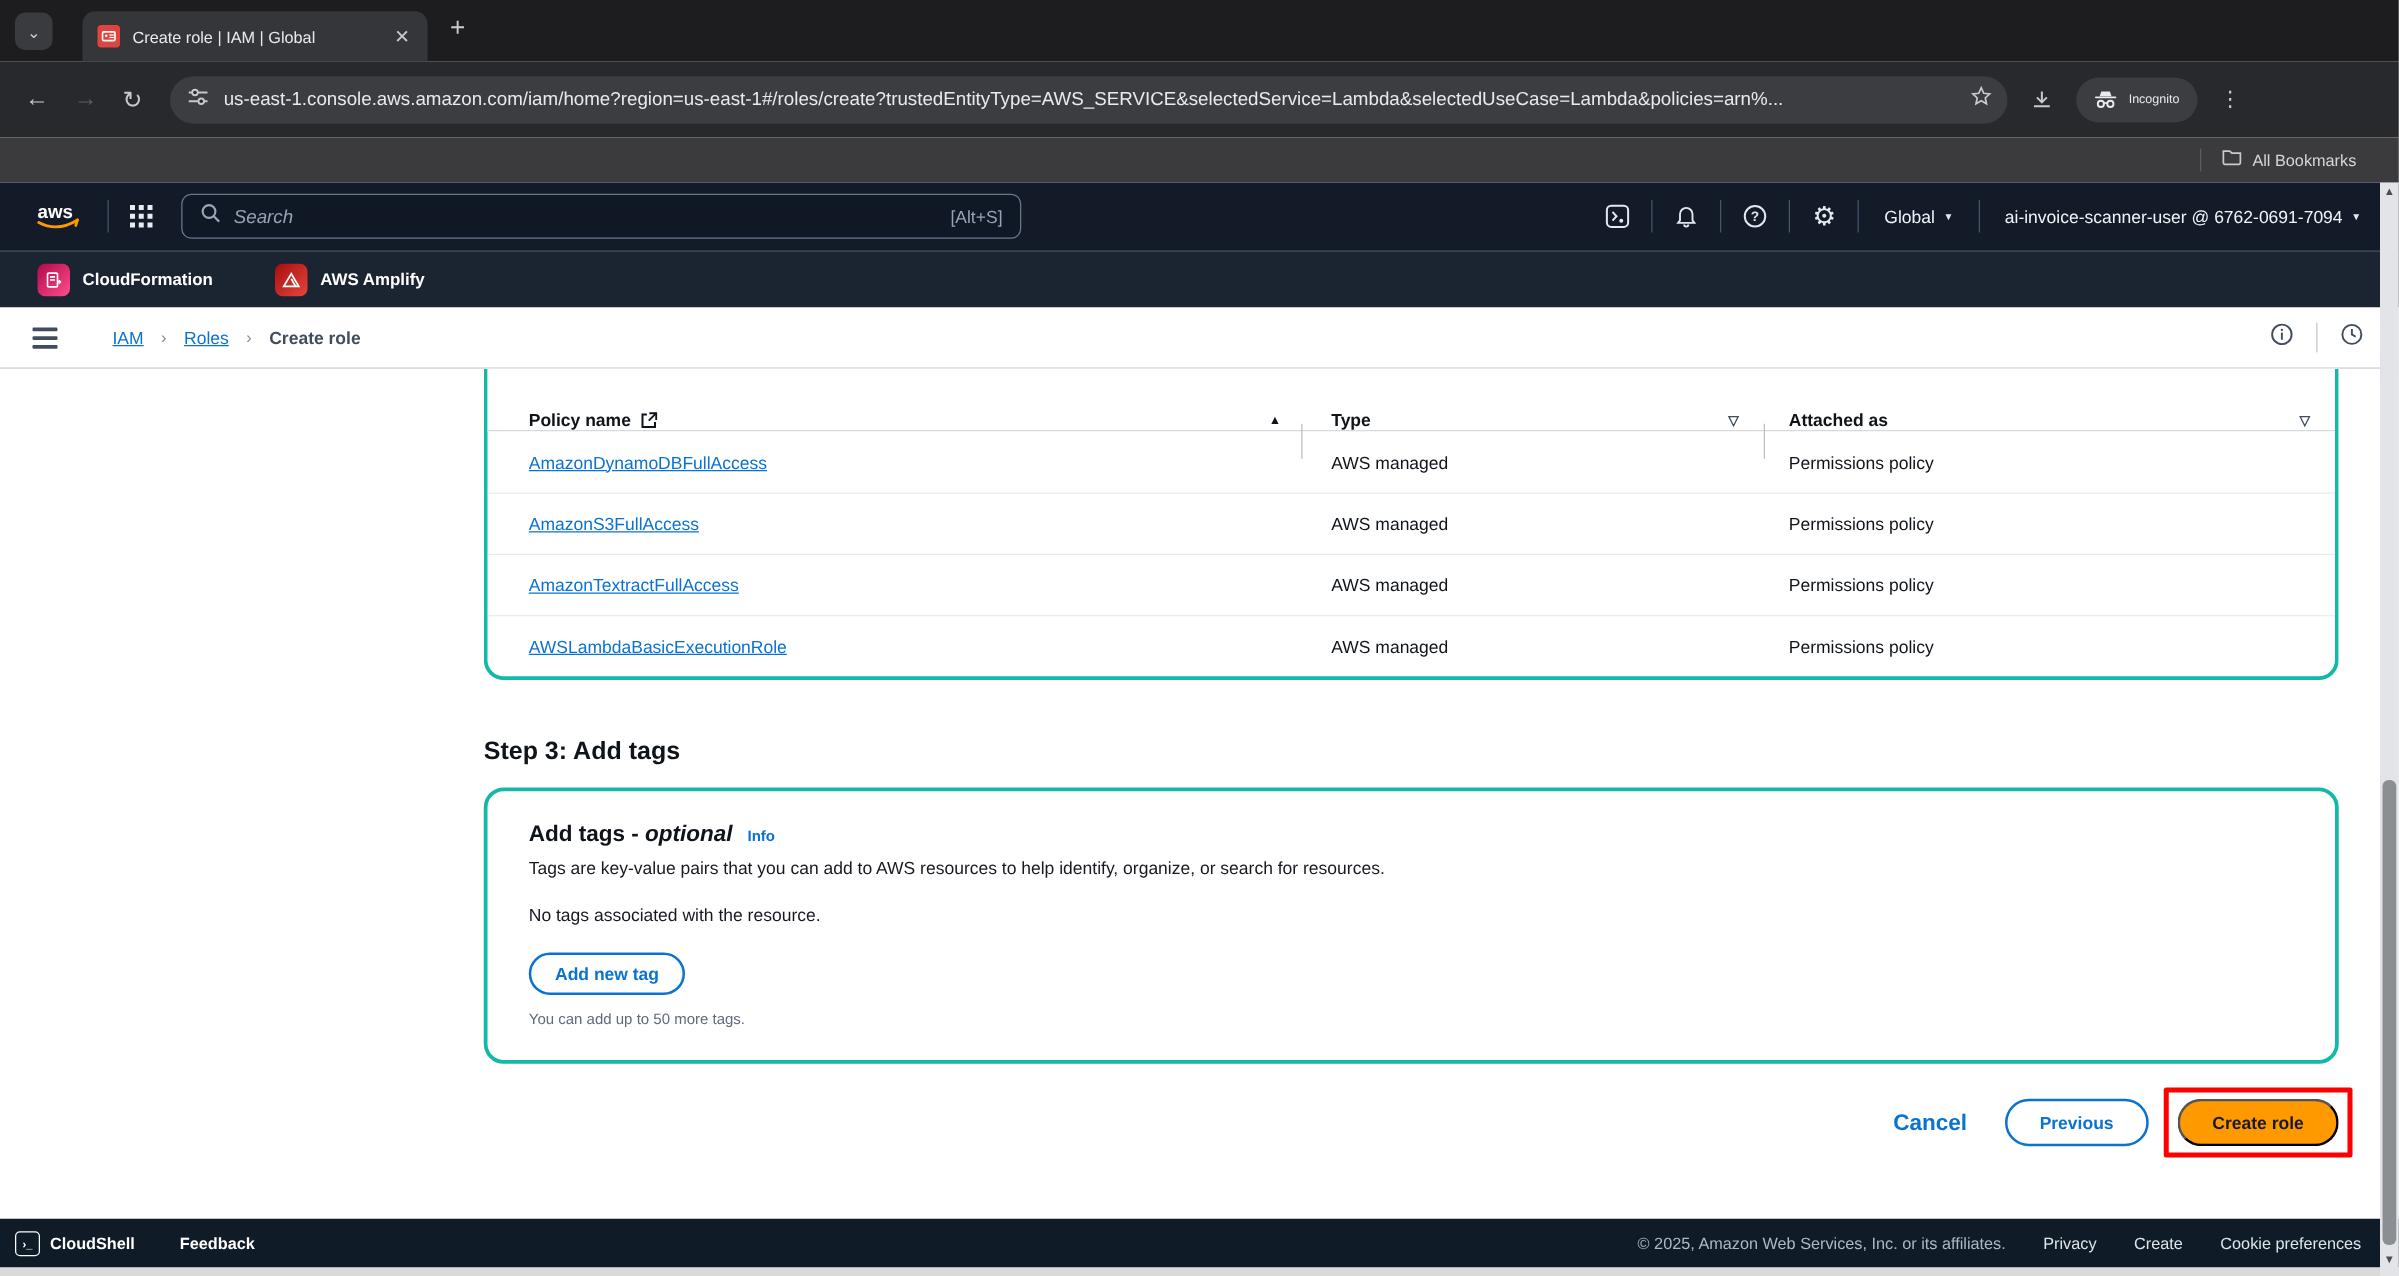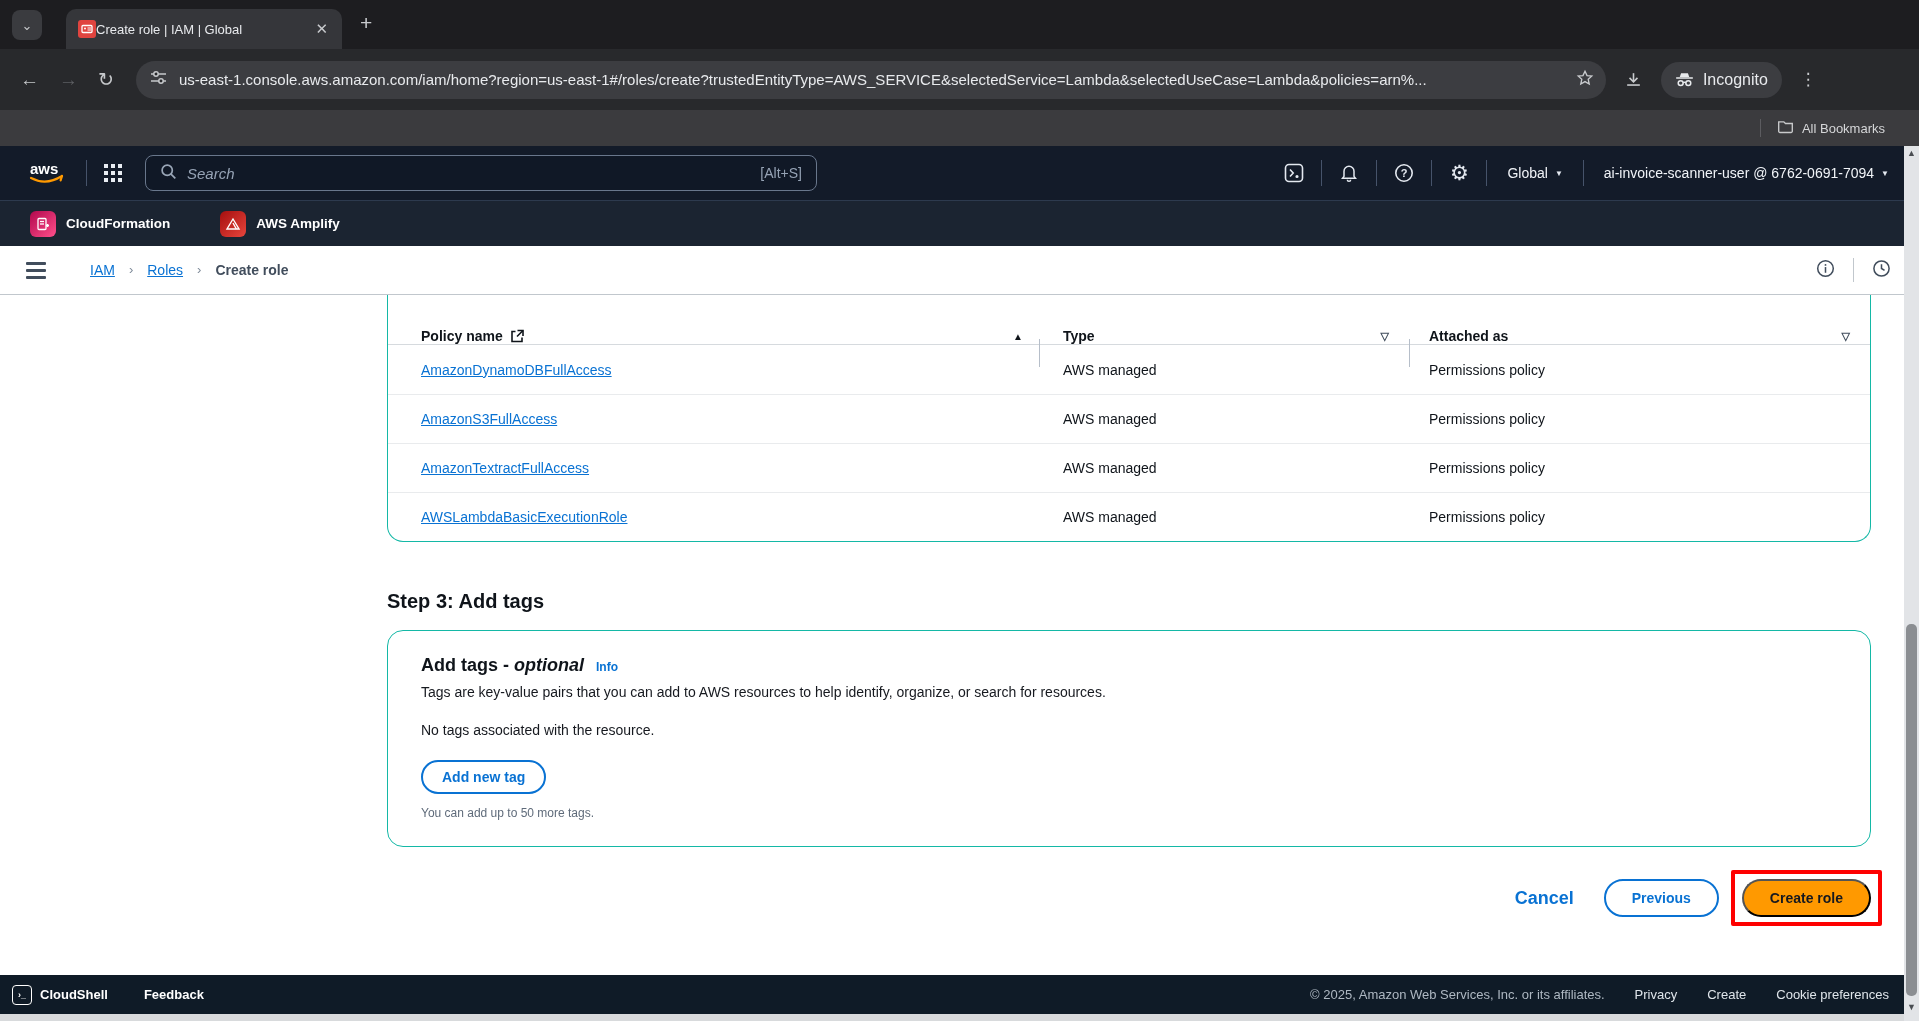--- a/index.html
+++ b/index.html
@@ -8,32 +8,32 @@
   .band{position:absolute;left:0;width:1919px;}
 
   
   .tabbar{top:0;height:49px;background:#1d1d20;display:flex;align-items:flex-end;}
   .tab-search-btn{width:30px;height:30px;border-radius:8px;background:#3a3b3f;color:#c8cacd;
     display:flex;align-items:center;justify-content:center;font-size:13px;margin:0 0 9px 12px;}
   .tab{margin-left:24px;width:276px;height:40px;background:#35363a;border-radius:10px 10px 0 0;
     display:flex;align-items:center;padding:0 10px 0 12px;color:#e8eaed;font-size:13px;}
   .favicon{width:18px;height:18px;border-radius:3px;background:#e0443f;display:flex;
     align-items:center;justify-content:center;flex:0 0 18px;}
-  .tab-title{flex:1;white-space:nowrap;overflow:hidden;}
+  .tab-title{margin-left:10px;flex:1;white-space:nowrap;overflow:hidden;}
   .tab-close{color:#c8cacd;font-size:15px;padding:2px 4px;}
   .newtab{color:#c8cacd;font-size:21px;margin:0 0 14px 18px;}
 
   .toolbar{top:49px;height:61px;background:#28292c;display:flex;align-items:center;}
   .navbtn{font-size:19px;color:#c6c8cb;margin-left:20px;}
   .navbtn.fwd{color:#5d5f63;}
   .urlpill{margin-left:22px;width:1470px;height:38px;background:#3c3d41;border-radius:19px;
     display:flex;align-items:center;padding:0 12px 0 14px;}
   .url-text{color:#e8eaed;font-size:15px;margin-left:12px;white-space:nowrap;overflow:hidden;flex:1;}
   .chip{height:36px;border-radius:18px;background:#3c3d41;display:flex;align-items:center;
-    padding:0 14px;color:#e8eaed;font-size:16px;margin-left:18px;}
+    padding:0 14px;color:#e8eaed;font-size:10px;margin-left:18px;}
   .icon-btn{margin-left:18px;display:flex;align-items:center;}
 
   .bookmarksbar{top:110px;height:36px;background:#3b3b3e;display:flex;align-items:center;
     justify-content:flex-end;padding-right:34px;}
   .bm-divider{width:1px;height:18px;background:#5c5c60;margin-right:16px;}
   .allbm{color:#d5d6d8;font-size:13px;margin-left:8px;display:flex;align-items:center;}
 
   
   .awsheader{top:146px;height:55px;background:#131b29;display:flex;align-items:center;
     border-bottom:1px solid #2c3start;}
@@ -58,21 +58,21 @@
     display:flex;align-items:center;padding:0 28px 0 26px;}
   .burger{display:flex;flex-direction:column;gap:4px;margin-right:30px;}
   .burger span{display:block;width:20px;height:3px;background:#414d5c;border-radius:1px;}
   .bc-link{color:#0972d3;font-size:14px;text-decoration:underline;}
   .bc-sep{color:#7d8998;font-size:13px;margin:0 14px;}
   .bc-current{color:#414d5c;font-size:14px;font-weight:bold;}
   .bc-right{margin-left:auto;display:flex;align-items:center;gap:18px;color:#414d5c;}
 
   
   .content{top:295px;height:680px;background:#fff;}
-  .card{position:absolute;left:387px;width:1484px;border:1px solid #14b8a6;background:#fff;}
+  .card{position:absolute;left:387px;width:1484px;border:3px solid #14b8a6;background:#fff;}
   .tablecard{top:0;border-top:none;border-radius:0 0 16px 16px;overflow:hidden;}
   .thead{display:flex;align-items:flex-end;height:50px;border-bottom:1px solid #d6dade;
     font-weight:bold;font-size:14px;color:#0f141a;position:relative;background:#fff;}
   .trow{display:flex;align-items:center;height:49px;font-size:14px;color:#0f141a;}
   .trow + .trow{border-top:1px solid #e9ebed;}
   .c1{width:651px;padding-left:33px;display:flex;align-items:center;}
   .c2{width:370px;padding-left:24px;display:flex;align-items:center;position:relative;}
   .c3{flex:1;padding-left:20px;display:flex;align-items:center;position:relative;}
   .coldiv{position:absolute;left:0;top:11px;width:1px;height:28px;background:#b6bec9;}
   .sort{margin-left:auto;margin-right:16px;font-size:10px;color:#0f141a;}

